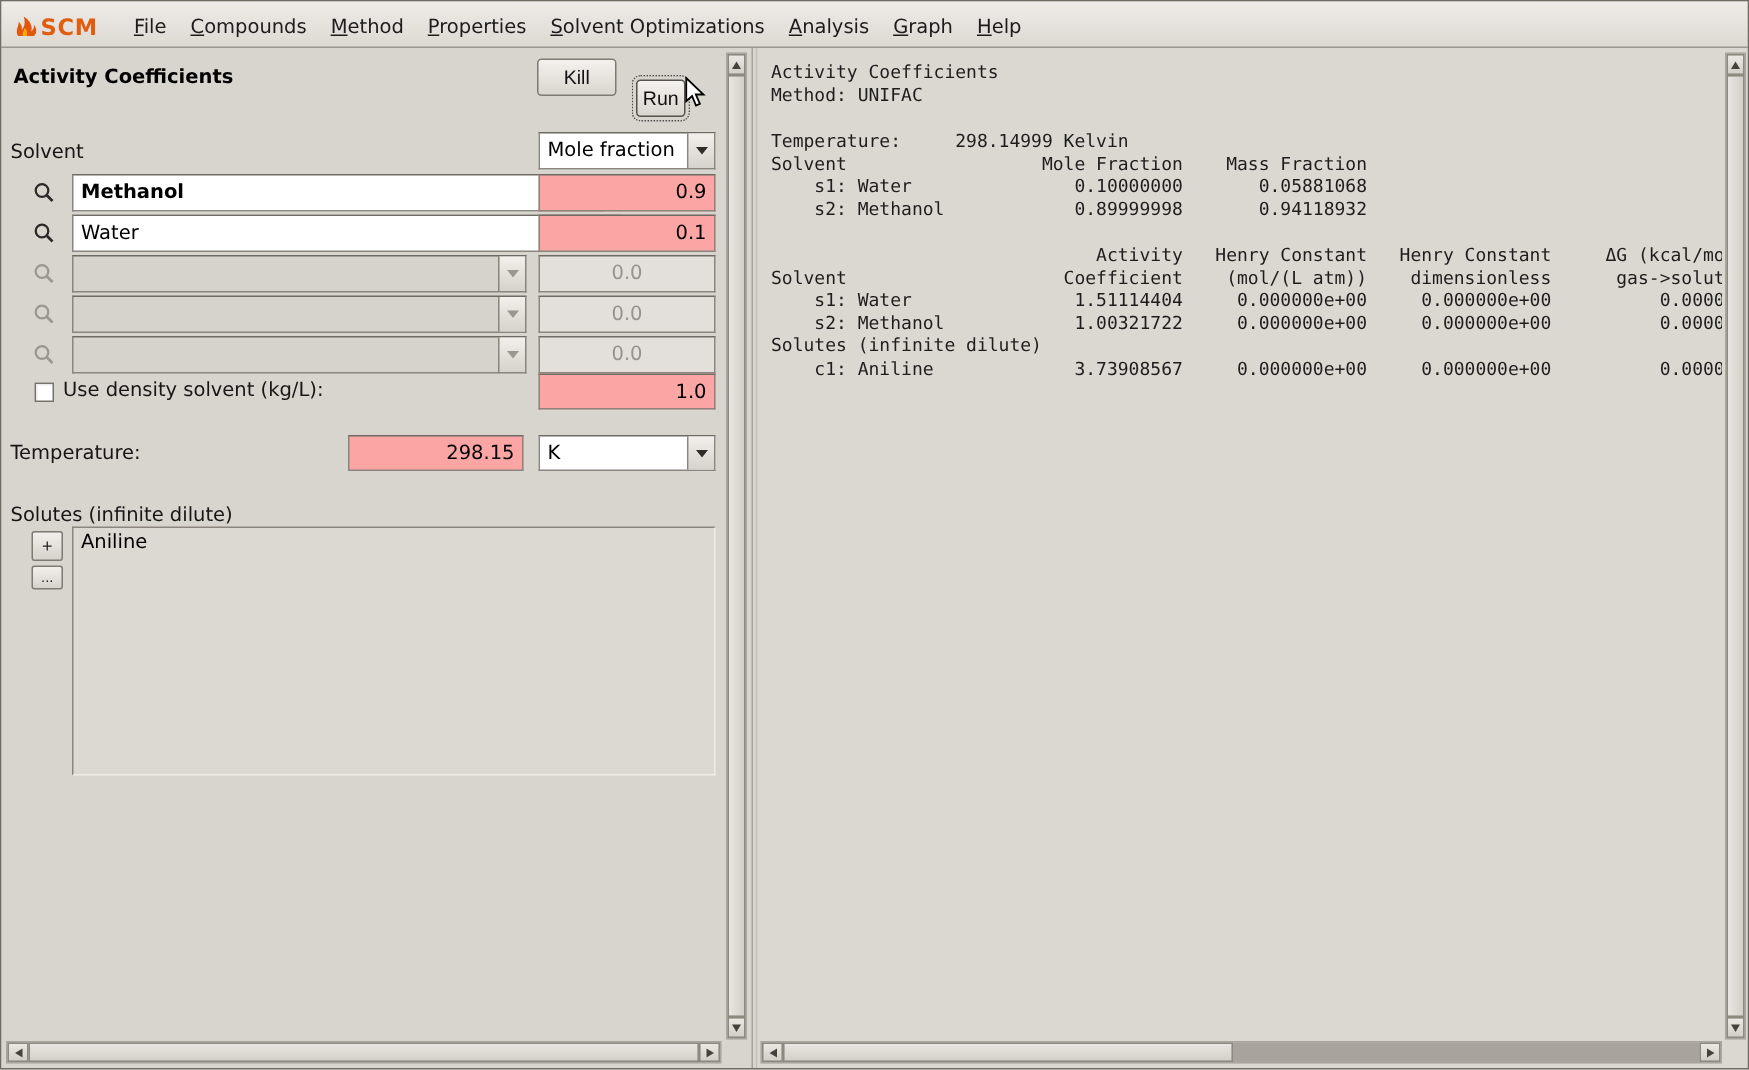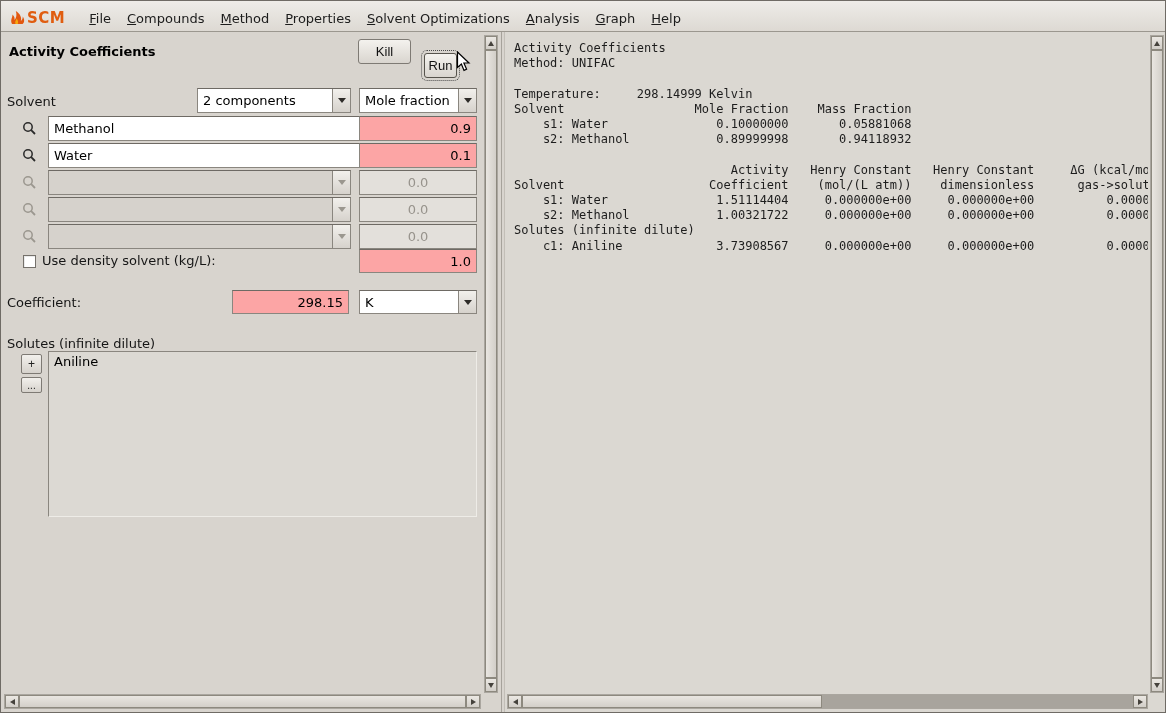--- a/index.html
+++ b/index.html
@@ -118,41 +118,35 @@
 
     <div class="left-pane">
 
       <div class="pane-title">Activity Coefficients</div>
 
       <button class="btn" style="left:357px; top:7px; width:53px; height:25px;">Kill</button>
       <button class="btn run" style="left:423px; top:21px; width:33px; height:25px;">Run</button>
 
       <span class="label" style="left:6px; top:62px;">Solvent</span>
 
-      <div class="combo" style="left:196px; top:56px; width:154px; height:25px;">
-        <span class="txt">2 components</span>
-        <span class="arrow-btn">
-            <span class="tri-down"></span>
-          </span>
-      </div>
 
       <div class="combo" style="left:358px; top:56px; width:118px; height:25px;">
         <span class="txt">Mole fraction</span>
         <span class="arrow-btn">
             <span class="tri-down"></span>
           </span>
       </div>
 
       <span class="search" style="left:19px; top:87px;">
         <svg width="15" height="15" viewBox="0 0 15 15">
             <circle cx="6" cy="6" r="4.2" fill="none" stroke="#2a2a2a" stroke-width="1.5"></circle>
             <line x1="9.2" y1="9.2" x2="13" y2="13" stroke="#2a2a2a" stroke-width="1.8"></line>
           </svg>
       </span>
-      <div class="combo" style="left:47px; top:84px; width:354px; height:25px;">
+      <div class="combo" style="left:47px; top:84px; width:354px; height:25px;font-weight:bold;">
         <span class="txt">Methanol</span>
         <span class="arrow-btn">
             <span class="tri-down"></span>
           </span>
       </div>
       <div class="entry" style="left:358px; top:84px; width:118px; height:25px;">
         <input readonly="" value="0.9" style="">
       </div>
 
       <span class="search" style="left:19px; top:114px;">
@@ -218,21 +212,21 @@
       <div class="entry disabled" style="left:358px; top:192px; width:118px; height:25px;">
         <input readonly="" value="0.0" style="">
       </div>
 
       <span class="checkbox" style="left:22px; top:223px;"></span>
       <span class="label" style="left:41px; top:221px;">Use density solvent (kg/L):</span>
       <div class="entry" style="left:358px; top:217px; width:118px; height:24px;">
         <input readonly="" value="1.0" style="">
       </div>
 
-      <span class="label" style="left:6px; top:263px;">Coefficient:</span>
+      <span class="label" style="left:6px; top:263px;">Temperature:</span>
       <div class="entry" style="left:231px; top:258px; width:117px; height:24px;">
         <input readonly="" value="298.15" style="">
       </div>
       <div class="combo" style="left:358px; top:258px; width:118px; height:24px;">
         <span class="txt">K</span>
         <span class="arrow-btn">
             <span class="tri-down"></span>
           </span>
       </div>
 

